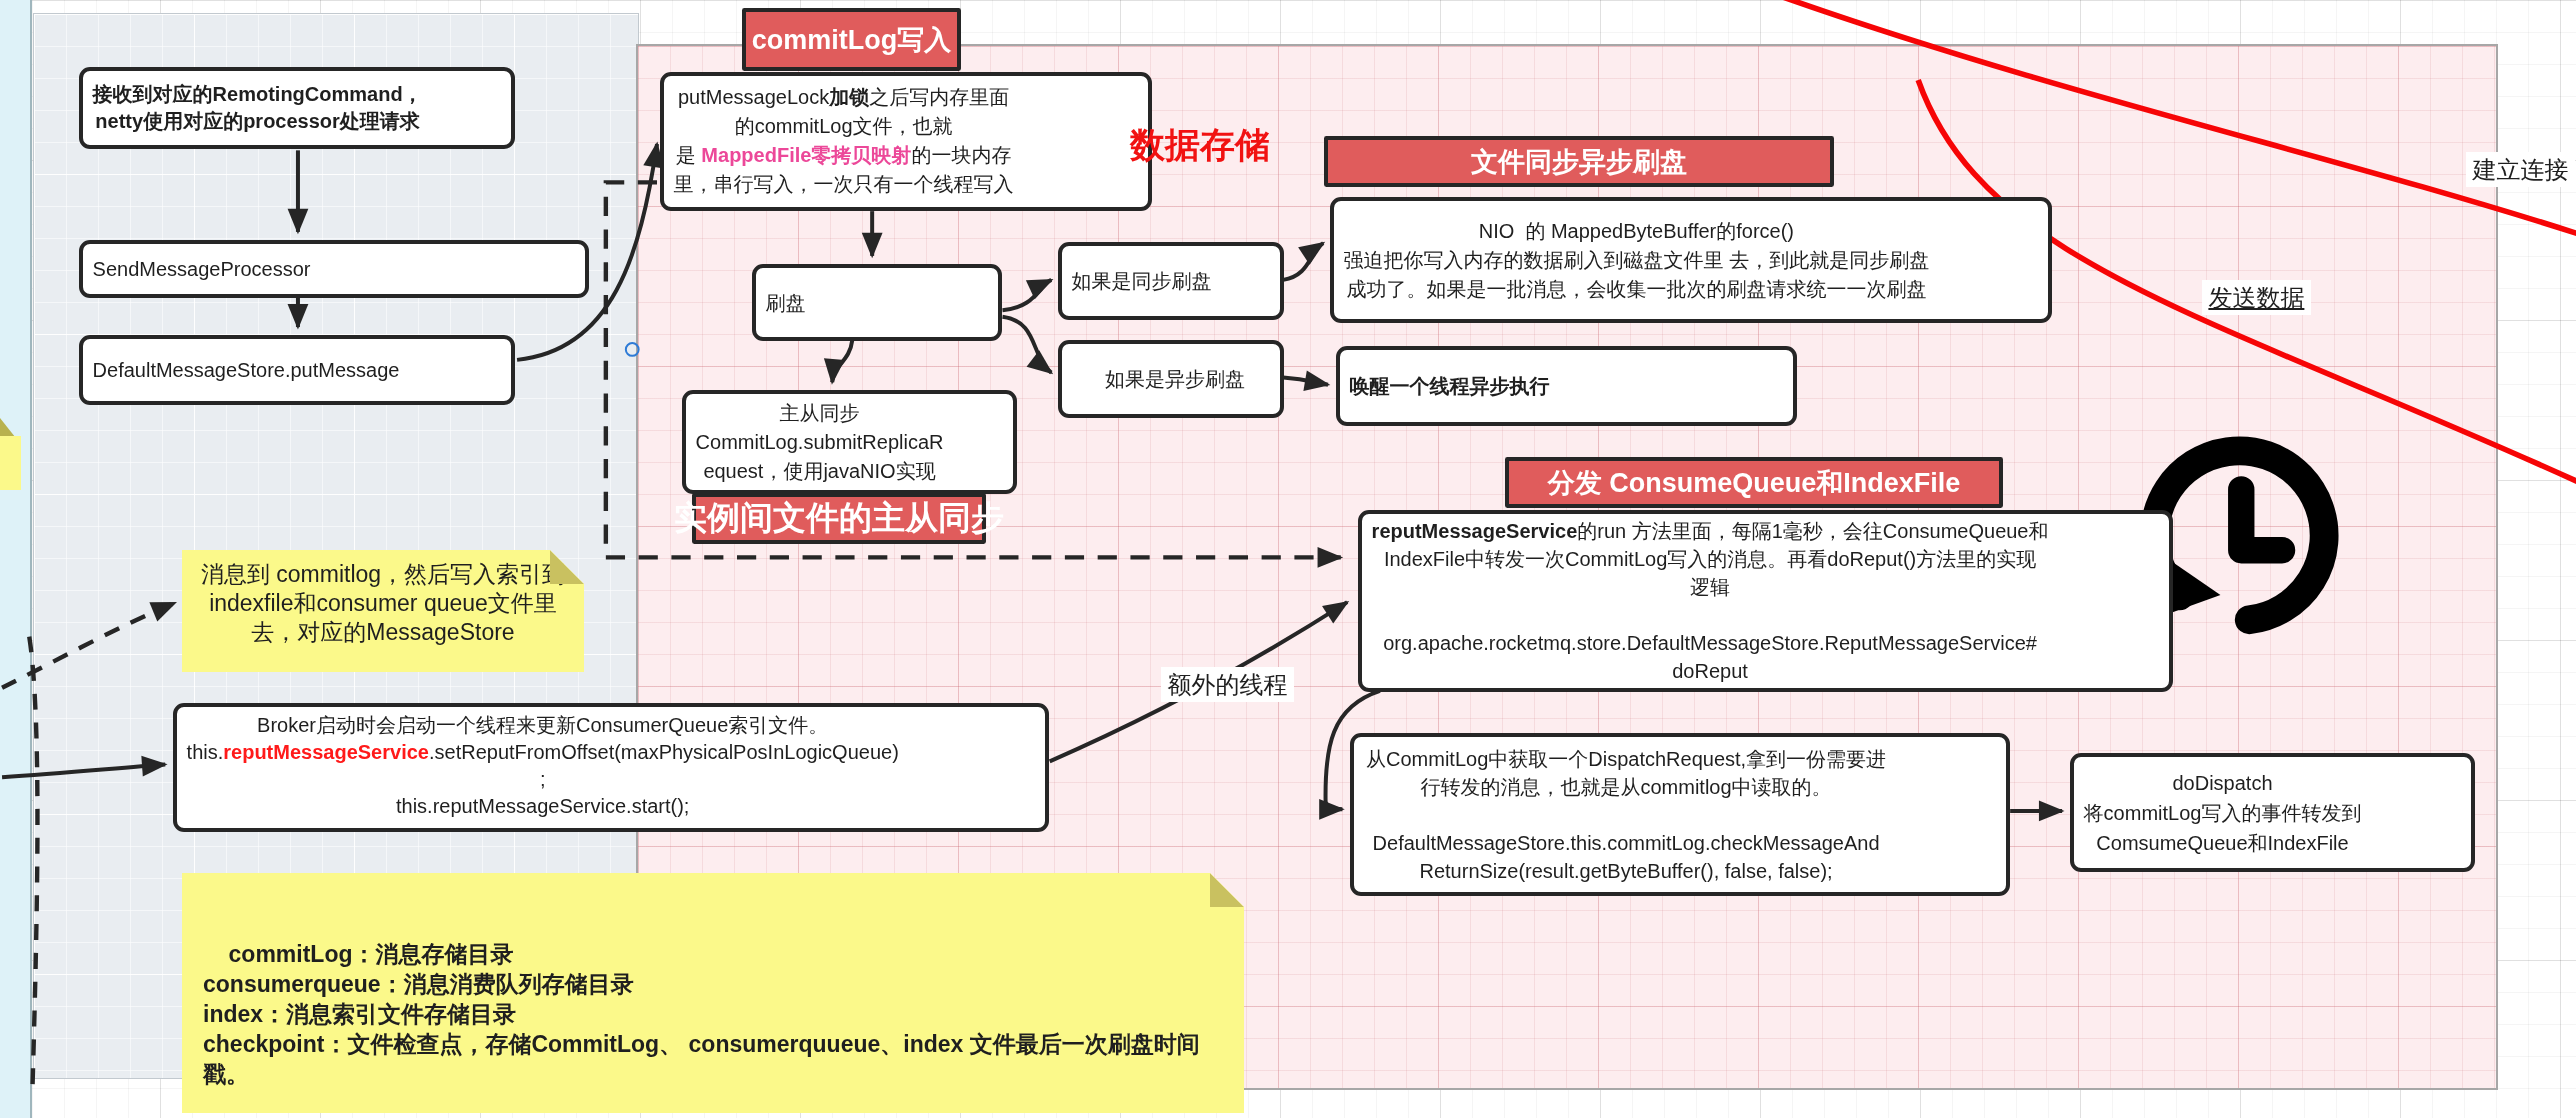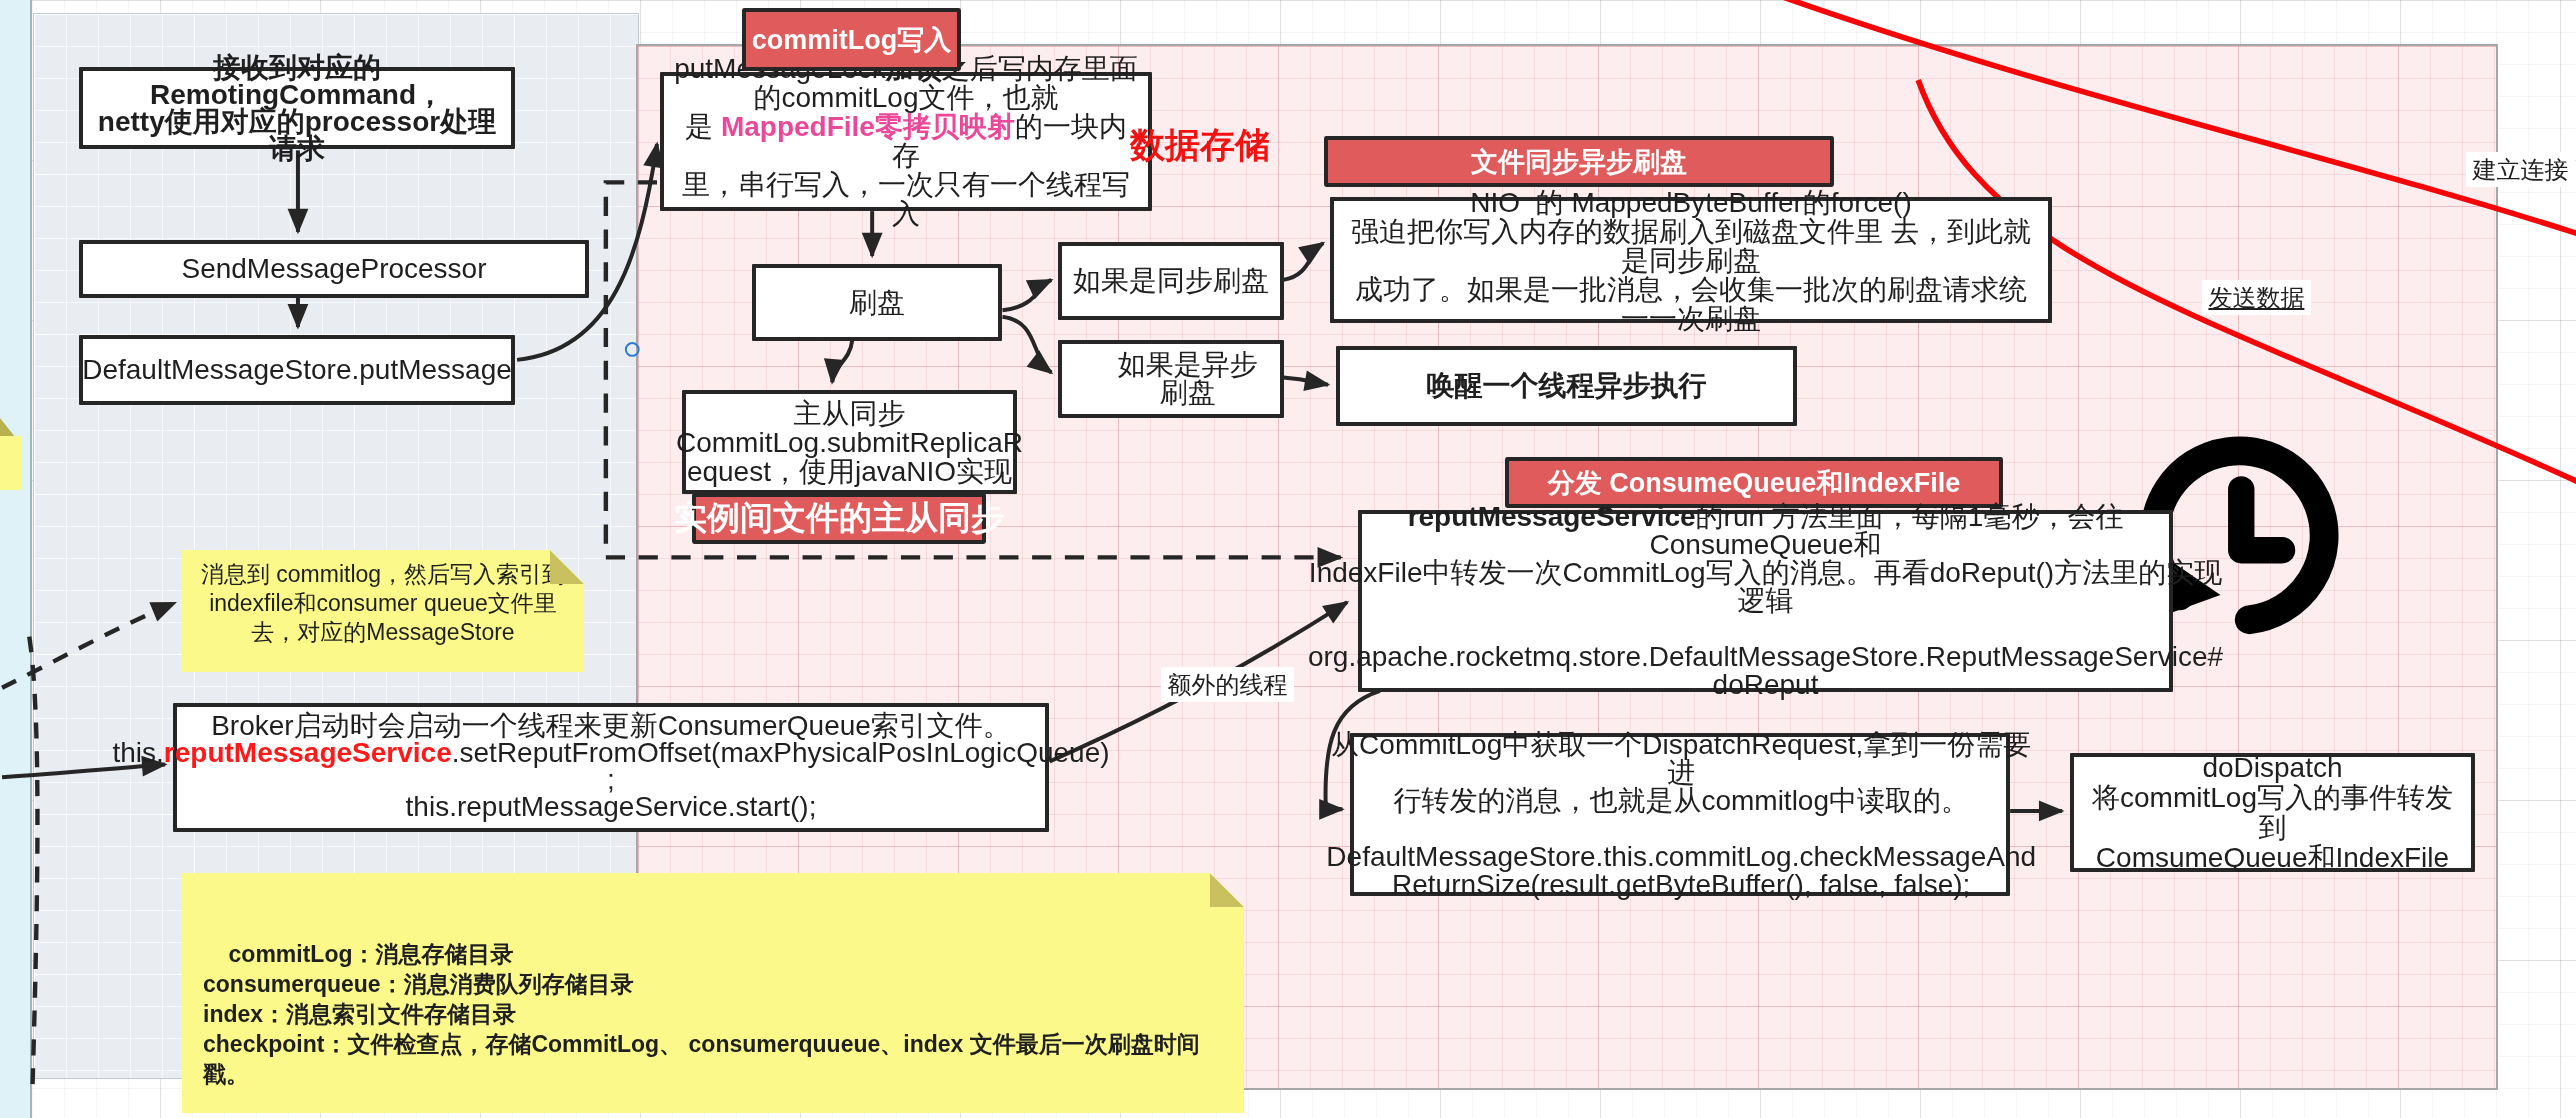--- a/index.html
+++ b/index.html
@@ -24,23 +24,23 @@
       linear-gradient(to bottom, rgba(255,255,255,0.55) 0.8px, transparent 0.8px);
     background-size:160px 160px,160px 160px,32px 32px,32px 32px;}
   .area-pink{position:absolute;left:636px;top:44px;width:1862px;height:1046px;
     background-color:#fdedef;border:2.4px solid #a7a7a7;box-sizing:border-box;
     background-image:
       linear-gradient(to right, rgba(205,110,122,0.28) 1.2px, transparent 1.2px),
       linear-gradient(to bottom, rgba(205,110,122,0.28) 1.2px, transparent 1.2px),
       linear-gradient(to right, rgba(205,110,122,0.15) 0.8px, transparent 0.8px),
       linear-gradient(to bottom, rgba(205,110,122,0.15) 0.8px, transparent 0.8px);
     background-size:160px 160px,160px 160px,32px 32px,32px 32px;}
-  .box{position:absolute;background:#ffffff;border:4px solid #262626;border-radius:1px;
-    box-sizing:border-box;display:flex;align-items:center;justify-content:center;
-    text-align:center;font-size:28px;line-height:28px;white-space:pre-wrap;
+  .box{position:absolute;background:#ffffff;border:4px solid #262626;border-radius:11px;
+    box-sizing:border-box;display:flex;align-items:center;justify-content:flex-start;
+    text-align:center;font-size:20px;line-height:28px;white-space:pre-wrap;
     padding:4.8px 9.6px;}
   .bold{font-weight:700;}
   .hdr{position:absolute;background:#e05c5c;border:4px solid #262626;border-radius:2.4px;
     box-sizing:border-box;display:flex;align-items:center;justify-content:center;
     color:#ffffff;font-weight:700;font-size:27px;white-space:nowrap;}
   .note{position:absolute;background:#fbf98a;box-sizing:border-box;white-space:pre-wrap;
     box-shadow:1.6px 2.4px 4.8px rgba(0,0,0,0.15);}
   .note .fold{position:absolute;top:0;right:0;width:34px;height:34px;
     background:#c9c160;clip-path:polygon(0 0,100% 100%,0 100%);}
   .note-clip{clip-path:polygon(0 0,calc(100% - 34px) 0,100% 34px,100% 100%,0 100%);}

